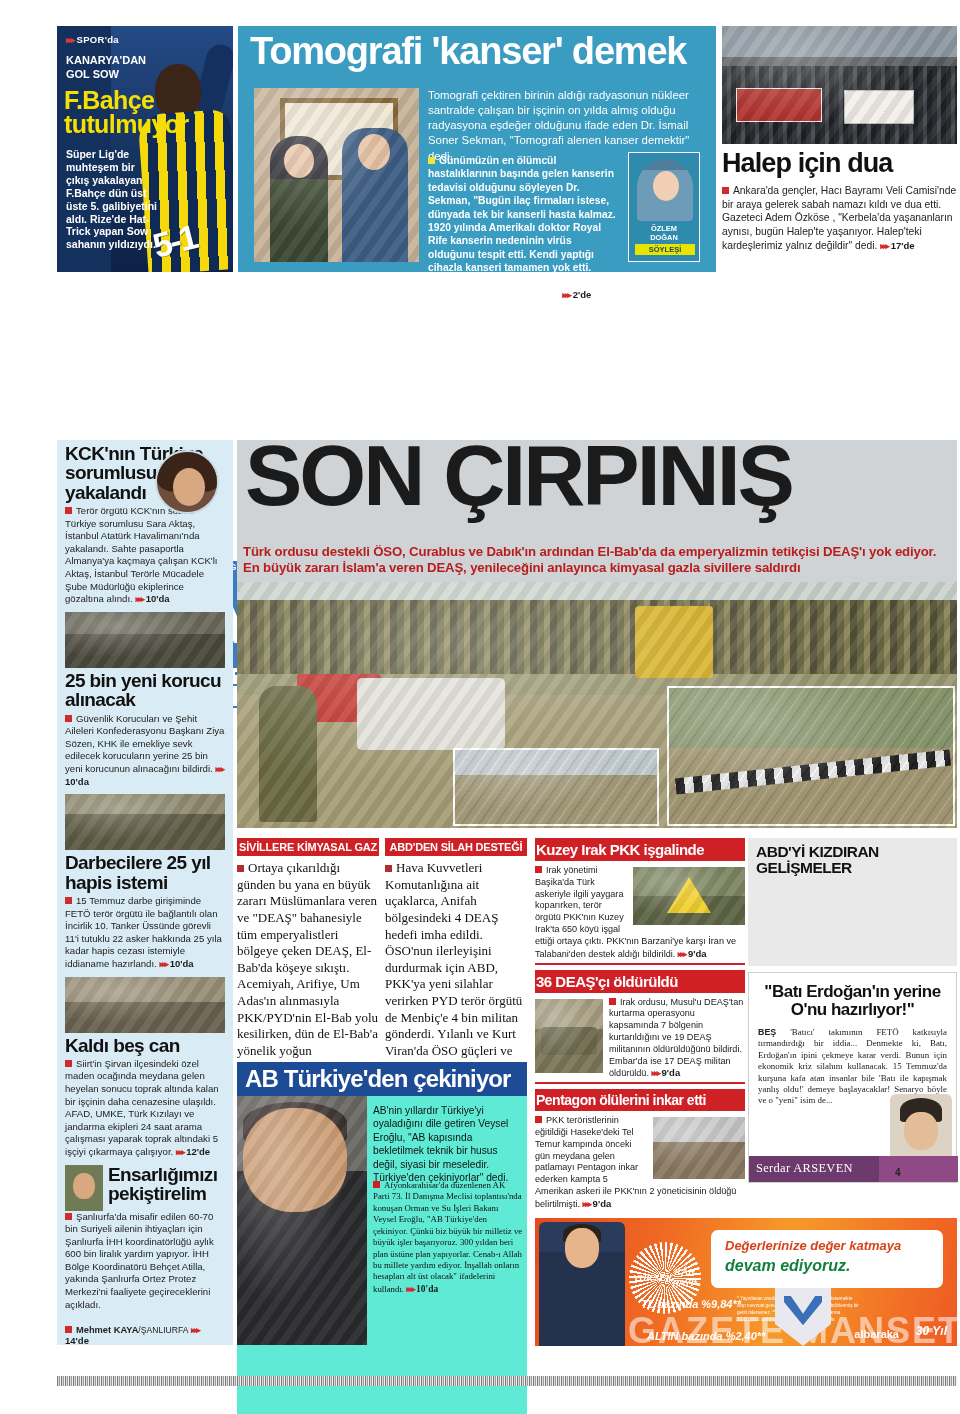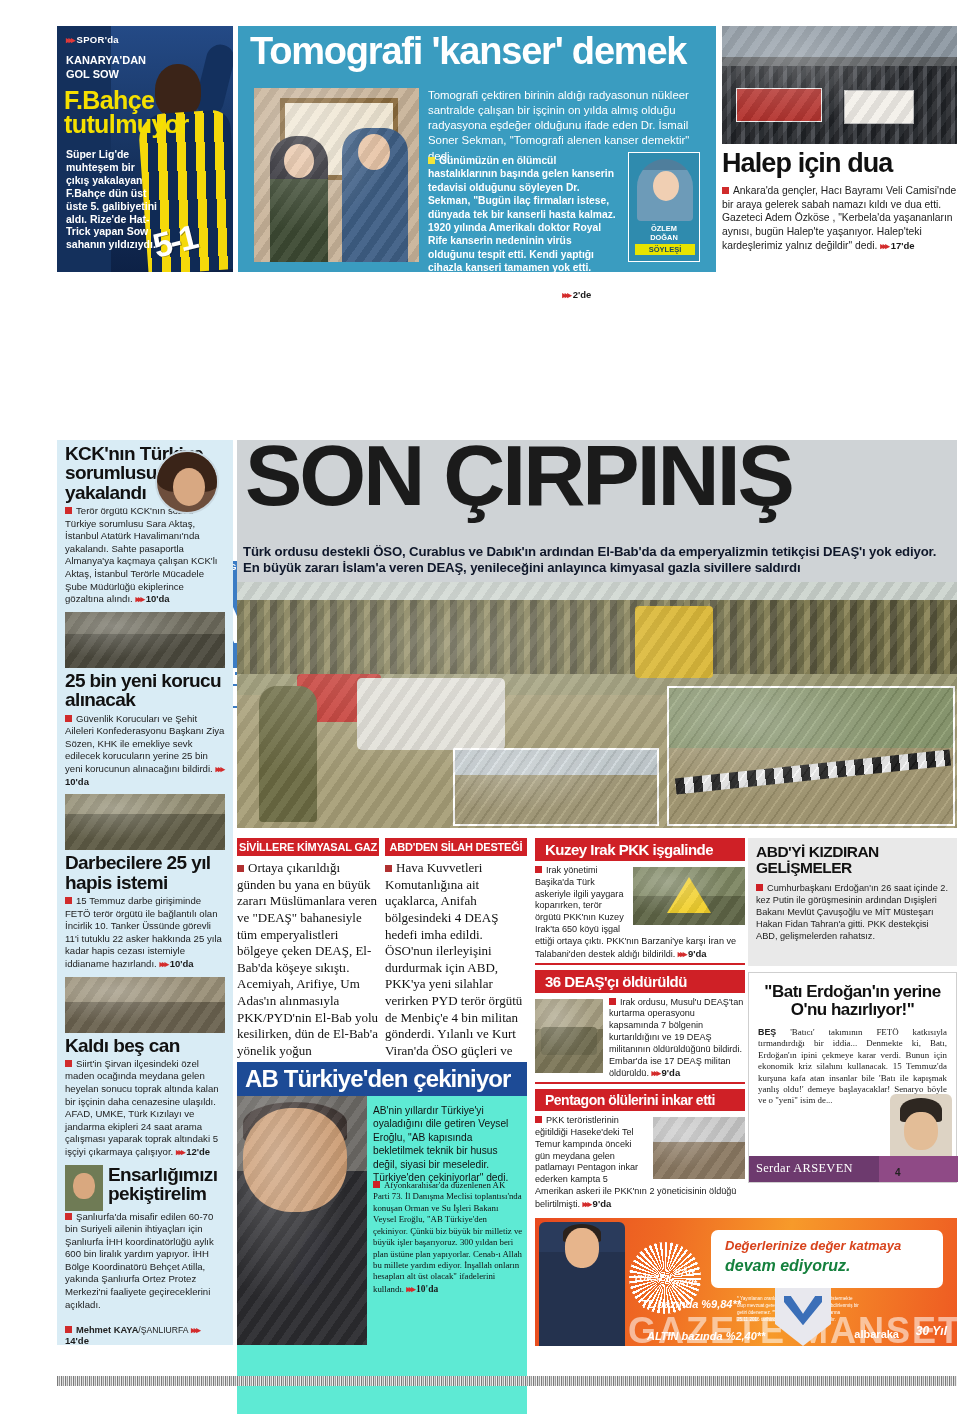--- a/index.html
+++ b/index.html
@@ -318,21 +318,21 @@
     left:237px; top:440px; width:720px; height:388px; position:absolute;
     background:#cfd3d6;
   }
   .hero-head{
     position:absolute; left:8px; top:-4px; width:712px;
     font-size:86px; font-weight:bold; color:#1b1b1b; line-height:.92;
     letter-spacing:-3px;
   }
   .hero-sub{
     position:absolute; left:6px; top:104px; width:708px;
-    font-size:13.2px; font-weight:bold; color:#0f172a; line-height:1.2;
+    font-size:13.2px; font-weight:bold; color:#b91c1c; line-height:1.2;
     letter-spacing:-.15px;
   }
   #hero-photo{
     position:absolute; left:0; top:142px; width:720px; height:246px;
     background:linear-gradient(180deg,#cdd5cf 0 14%,#9c9a74 14% 46%,#a89f78 46% 100%);
     overflow:hidden;
   }
   #hero-photo .troops{
     position:absolute; left:0; top:18px; width:100%; height:74px;
     background:repeating-linear-gradient(90deg,#6d6a45 0 7px,#8b8559 7px 13px,#55523a 13px 20px);
@@ -420,21 +420,21 @@
     position:absolute; left:136px; top:118px; width:150px;
     font-size:8.8px; color:#111; line-height:1.3;
     font-family:"Liberation Serif", serif;
   }
   .ab-body .bullet{ background:#cf2026; }
 
   
   #col-kuzey{ left:535px; top:838px; width:210px; position:absolute; }
   .kz-bar{
     background:#cf2026; color:#fff; font-weight:bold; font-size:15px;
-    padding:3px 10px; letter-spacing:-.5px;
+    padding:3px 1px; letter-spacing:-.5px;
   }
   .kz-bar.small{ font-size:14px; }
   .kz-rule{ height:2px; background:#cf2026; margin-top:2px; }
   .kz-body{
     font-size:9.1px; color:#1a1a1a; line-height:1.3; margin-top:4px;
   }
   .kz-body .bullet{ background:#cf2026; }
   #kz-photo1{
     float:right; width:112px; height:58px; margin:2px 0 2px 5px;
     background:linear-gradient(180deg,#7e8763 0 50%,#5f6647 50% 100%);
@@ -849,23 +849,20 @@
         <span class="bullet"></span><span>PKK teröristlerinin eğitildiği Haseke'deki Tel Temur kampında önceki gün meydana gelen patlamayı Pentagon inkar ederken kampta 5 Amerikan askeri ile PKK'nın 2 yöneticisinin öldüğü belirtilmişti.</span>
         <span class="arrow-red">▸▸▸</span>
         <span class="pg">9'da</span>
         <div class="clr"></div>
       </div>
     </div>
   </div>
 
   <div id="box-abd">
     <div class="abd-head">ABD'Yİ KIZDIRAN GELİŞMELER</div>
-    <div class="abd-body">
-      <span class="bullet"></span><span>Cumhurbaşkanı Erdoğan'ın 26 saat içinde 2. kez Putin ile görüşmesinin ardından Dışişleri Bakanı Mevlüt Çavuşoğlu ve MİT Müsteşarı Hakan Fidan Tahran'a gitti. PKK destekçisi ABD, gelişmelerden rahatsız.</span>
-    </div>
   </div>
 
   <div id="box-kose">
     <div class="quote">"Batı Erdoğan'ın yerine O'nu hazırlıyor!"</div>
     <div class="text">
       <b>BEŞ</b>
       <span>'Batıcı' takımının FETÖ katkısıyla tırmandırdığı bir iddia... Denmekte ki, Batı, Erdoğan'ın ipini çekmeye karar verdi. Bunun için ekonomik kriz silahını kullanacak. 15 Temmuz'da kurşuna kafa atan insanlar bile 'Batı ile kapışmak yanlış oldu!' demeye başlayacaklar! Senaryo böyle ve o "yeni" isim de...</span>
     </div>
     <div id="kose-face">
       <div class="h"></div>

